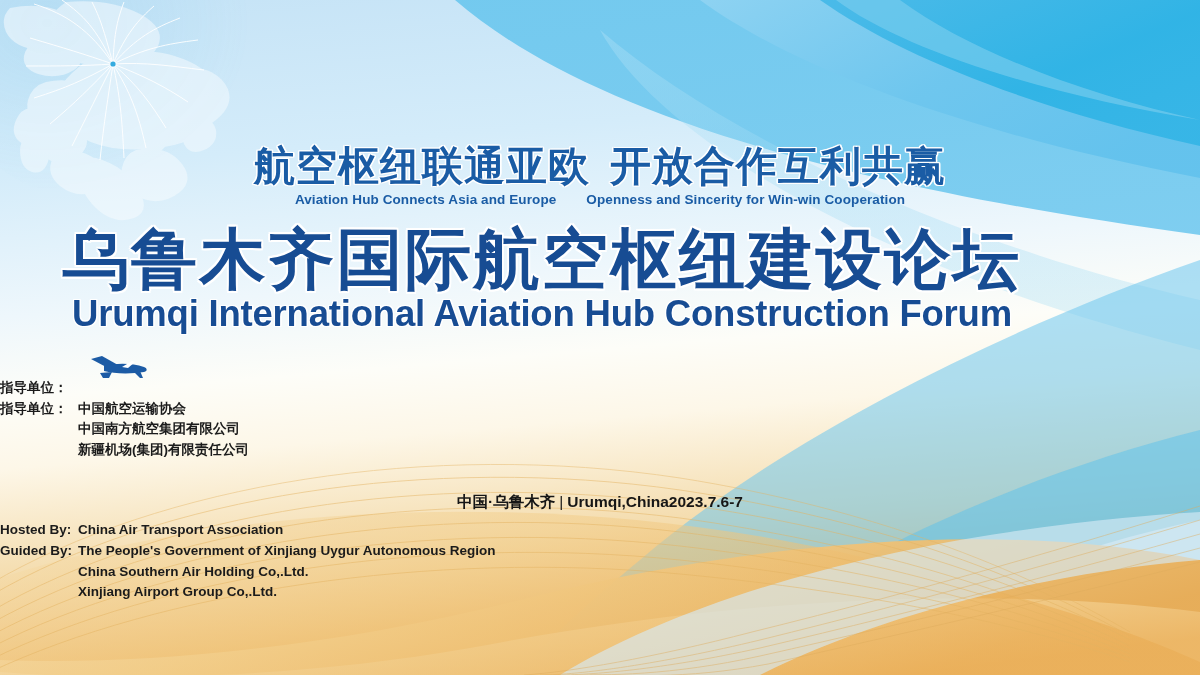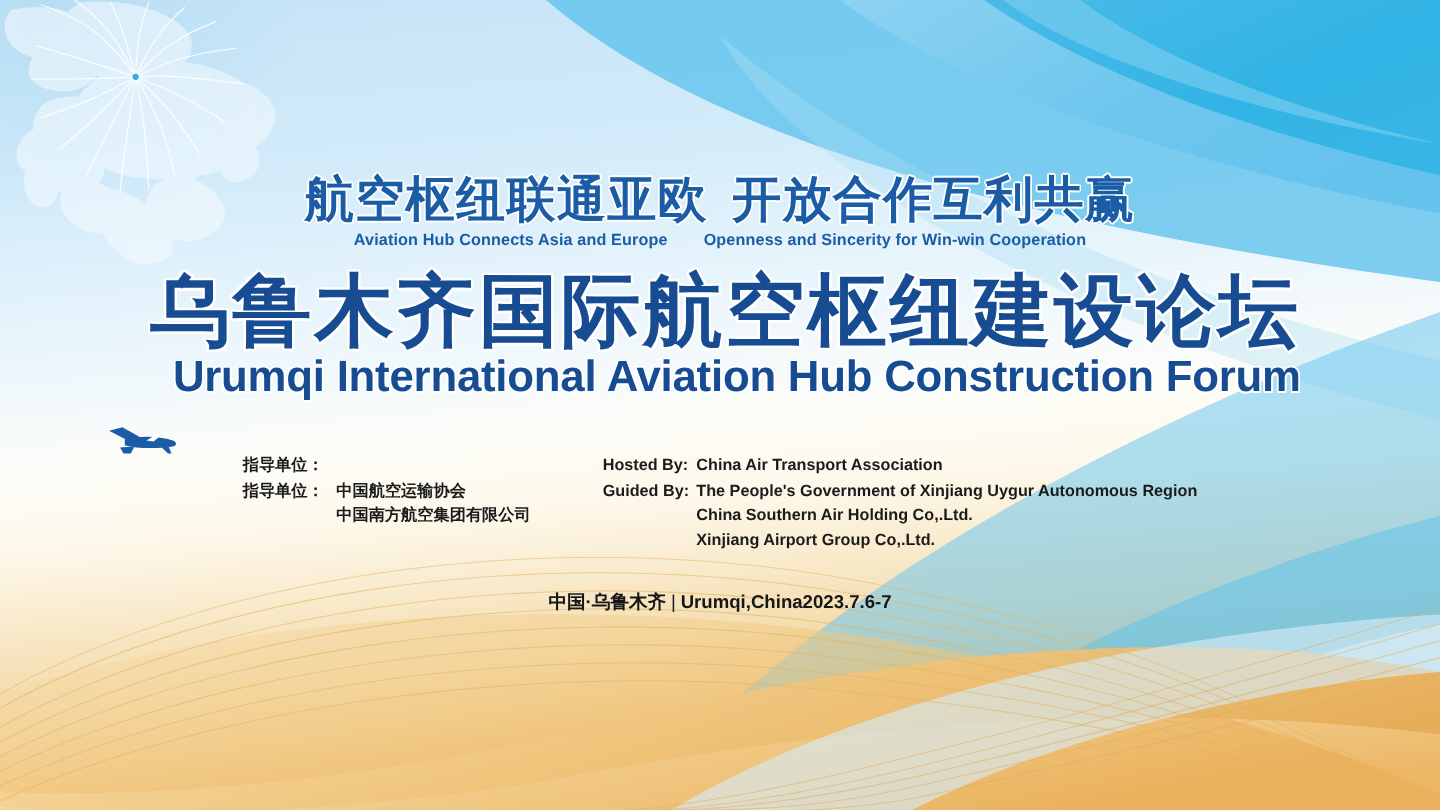--- a/index.html
+++ b/index.html
@@ -61,21 +61,21 @@
     letter-spacing: 0.1px;
     white-space: nowrap;
   }
   .tagline-en .gap2 { display: inline-block; width: 30px; }
 
   .title-block {
     position: absolute;
     top: 224px;
     left: 0;
     width: 1084px;
-    text-align: right;
+    text-align: center;
   }
   .title-cn {
     font-size: 66px;
     font-weight: bold;
     letter-spacing: 2.5px;
     color: #174C93;
     line-height: 1.08;
     white-space: nowrap;
     text-shadow:
       -1.6px -1.6px 0 #ffffff, 1.6px -1.6px 0 #ffffff,
@@ -107,20 +107,21 @@
 
   .credits {
     position: absolute;
     top: 378px;
     left: 0;
     width: 1200px;
     display: flex;
     justify-content: center;
     gap: 60px;
     color: #1b1b1b;
+    flex-direction: column;
   }
   .credits-col-cn, .credits-col-en {
     font-size: 13.5px;
     font-weight: bold;
     line-height: 20.6px;
   }
   .cred-row { display: flex; }
   .cred-label-cn { width: 78px; flex: 0 0 78px; }
   .cred-label-en { width: 78px; flex: 0 0 78px; }
   .cred-val { white-space: nowrap; }
@@ -314,20 +315,21 @@
         <div class="cred-row">
           <span class="cred-label-cn">指导单位：</span>
           <span class="cred-val">中国航空运输协会</span>
         </div>
         <div class="cred-row">
           <span class="cred-label-cn"></span>
           <span class="cred-sub">中国南方航空集团有限公司</span>
         </div>
         <div class="cred-row">
           <span class="cred-label-cn"></span>
+          <span class="cred-sub">新疆机场(集团)有限责任公司</span>
         </div>
       </div>
 
       <div class="credits-col-en">
         <div class="cred-row">
           <span class="cred-label-en">Hosted By:</span>
           <span class="cred-val">China Air Transport Association</span>
         </div>
         <div class="cred-row">
           <span class="cred-label-en">Guided By:</span>

